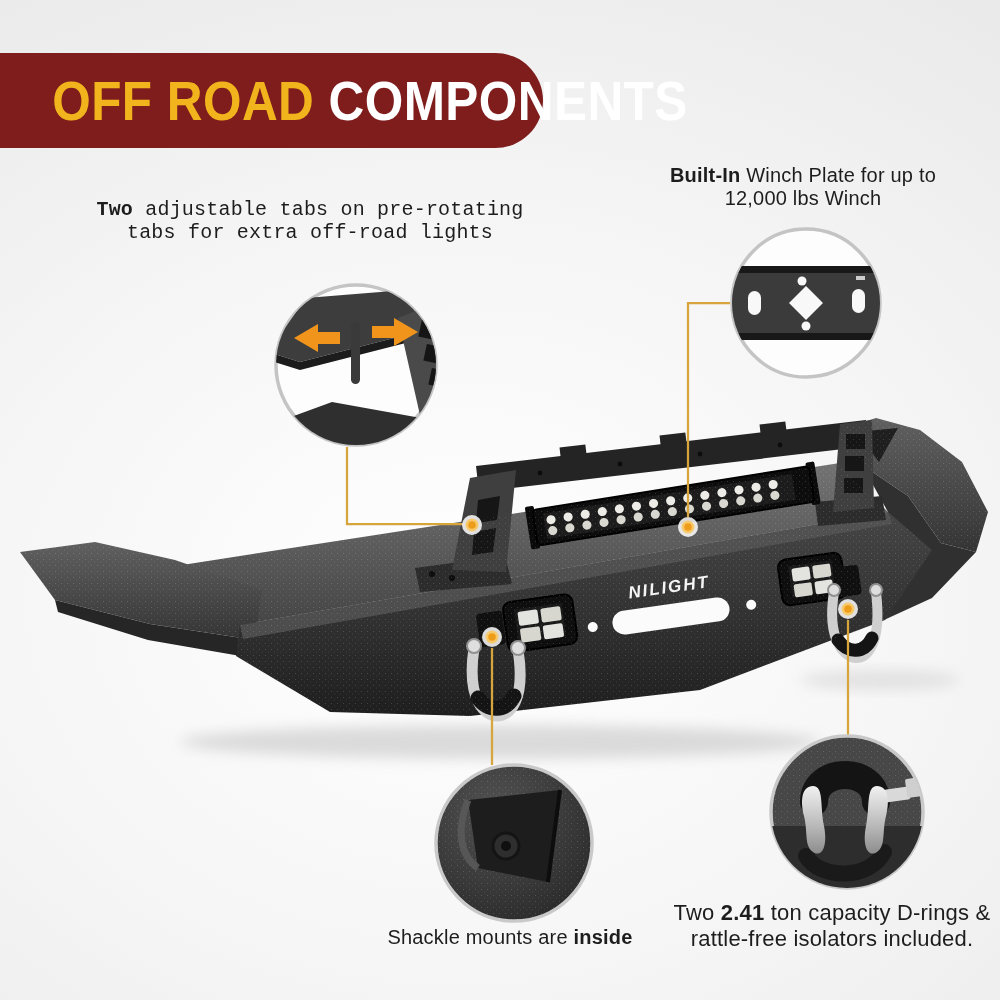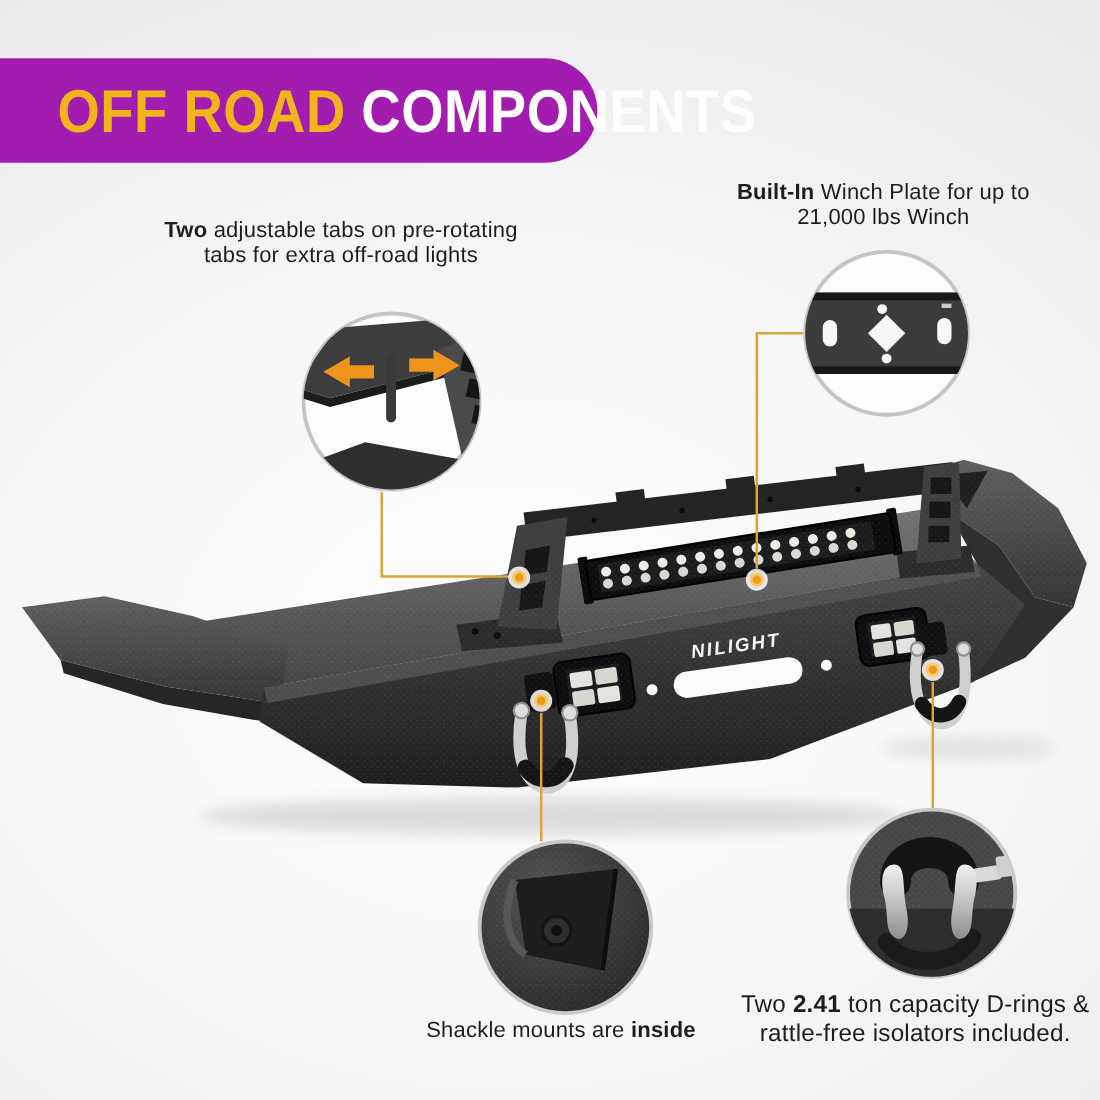--- a/index.html
+++ b/index.html
@@ -3,35 +3,35 @@
 <meta charset="utf-8">
 <style>
   html,body{margin:0;padding:0;}
   body{
     width:1000px;height:1000px;position:relative;overflow:hidden;
     font-family:"Liberation Sans",sans-serif;
     background:radial-gradient(95% 75% at 46% 60%, #ffffff 0%, #f6f6f6 48%, #e9e9e9 100%);
   }
   .banner{
     position:absolute;left:0;top:53px;width:543px;height:95px;
-    background:#a21caf;border-radius:0 48px 48px 0;
+    background:#7f1d1d;border-radius:0 48px 48px 0;
     display:flex;align-items:center;
   }
   .banner-text{
     padding-left:58px;font-size:55px;font-weight:800;letter-spacing:.5px;
     transform:scaleX(.9);transform-origin:left center;white-space:nowrap;
   }
   .banner-text .hl{color:#f2b41d;}
   .banner-text .wh{color:#ffffff;}
   .ann{
     position:absolute;text-align:center;color:#1d1d1d;
     font-size:20px;line-height:1.16;letter-spacing:.2px;
   }
   .ann .b{font-weight:bold;}
-  .ann-tabs{left:95px;top:198px;width:430px;}
+  .ann-tabs{left:95px;top:198px;width:430px;font-family:Liberation Mono, monospace;}
   .ann-winch{left:612px;top:164px;width:382px;}
   .ann-shackle{left:300px;top:926px;width:420px;}
   .ann-drings{left:658px;top:900px;width:348px;font-size:22px;}
   svg.scene{position:absolute;left:0;top:0;}
 </style>
 </head>
 <body>
 
 <svg class="scene" width="1000" height="1000" viewBox="0 0 1000 1000">
   <defs>
@@ -263,21 +263,21 @@
   </div>
 </div>
 
 <div class="ann ann-tabs">
   <div><span class="b">Two</span><span> adjustable tabs on pre-rotating</span></div>
   <div><span>tabs for extra off-road lights</span></div>
 </div>
 
 <div class="ann ann-winch">
   <div><span class="b">Built-In</span><span> Winch Plate for up to</span></div>
-  <div><span>21,000 lbs Winch</span></div>
+  <div><span>12,000 lbs Winch</span></div>
 </div>
 
 <div class="ann ann-shackle">
   <div><span>Shackle mounts are </span><span class="b">inside</span></div>
 </div>
 
 <div class="ann ann-drings">
   <div><span>Two </span><span class="b">2.41</span><span> ton capacity D-rings &amp;</span></div>
   <div><span>rattle-free isolators included.</span></div>
 </div>

